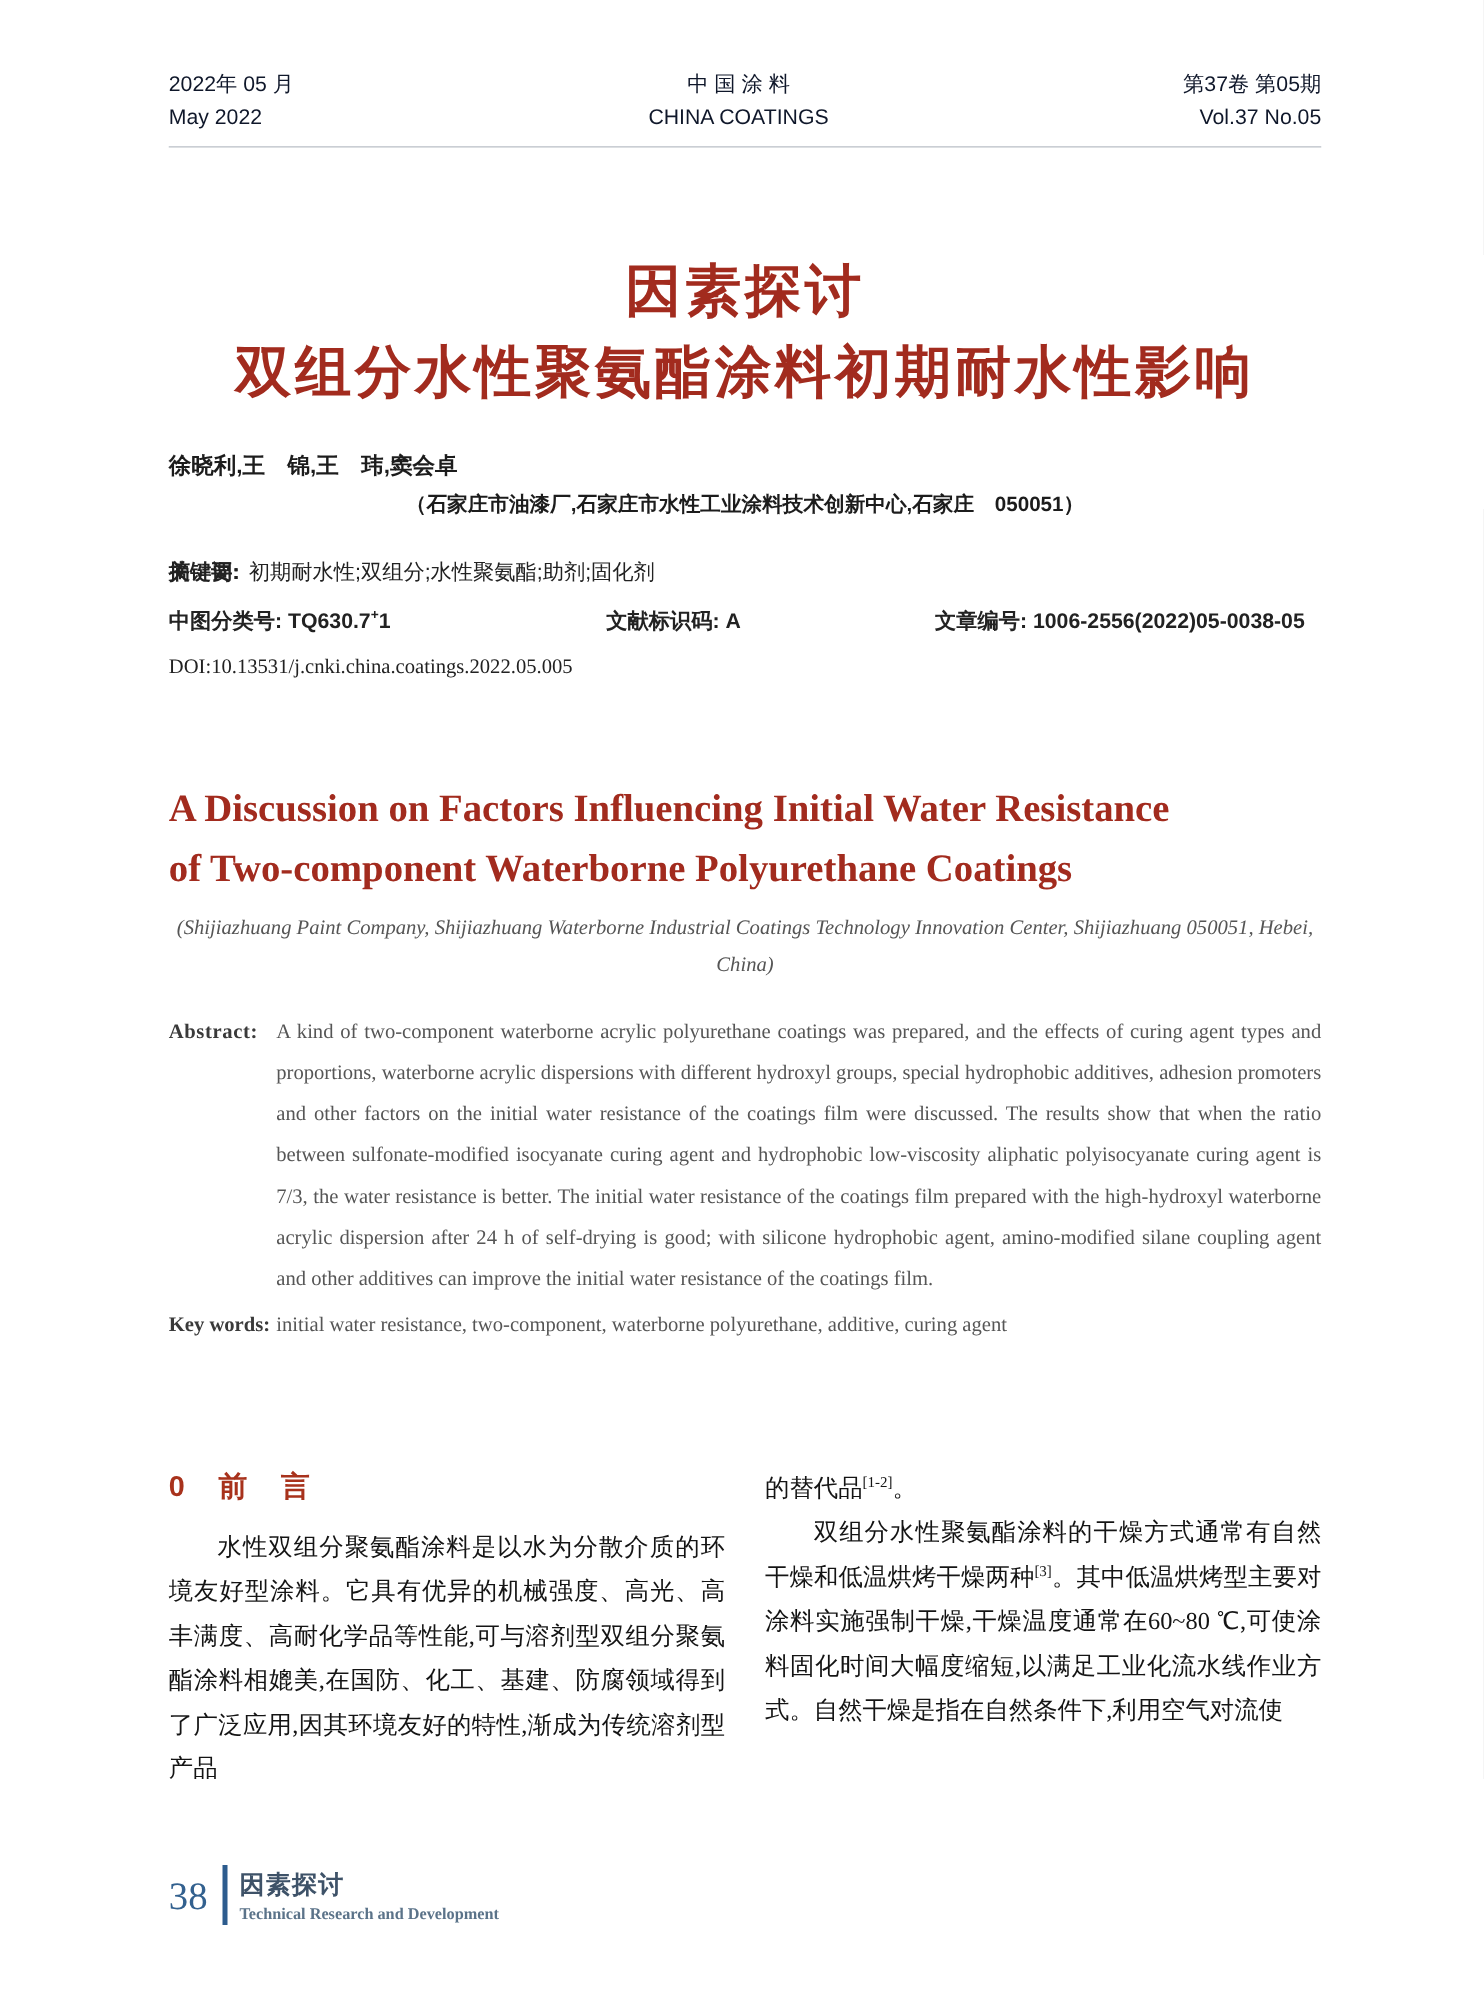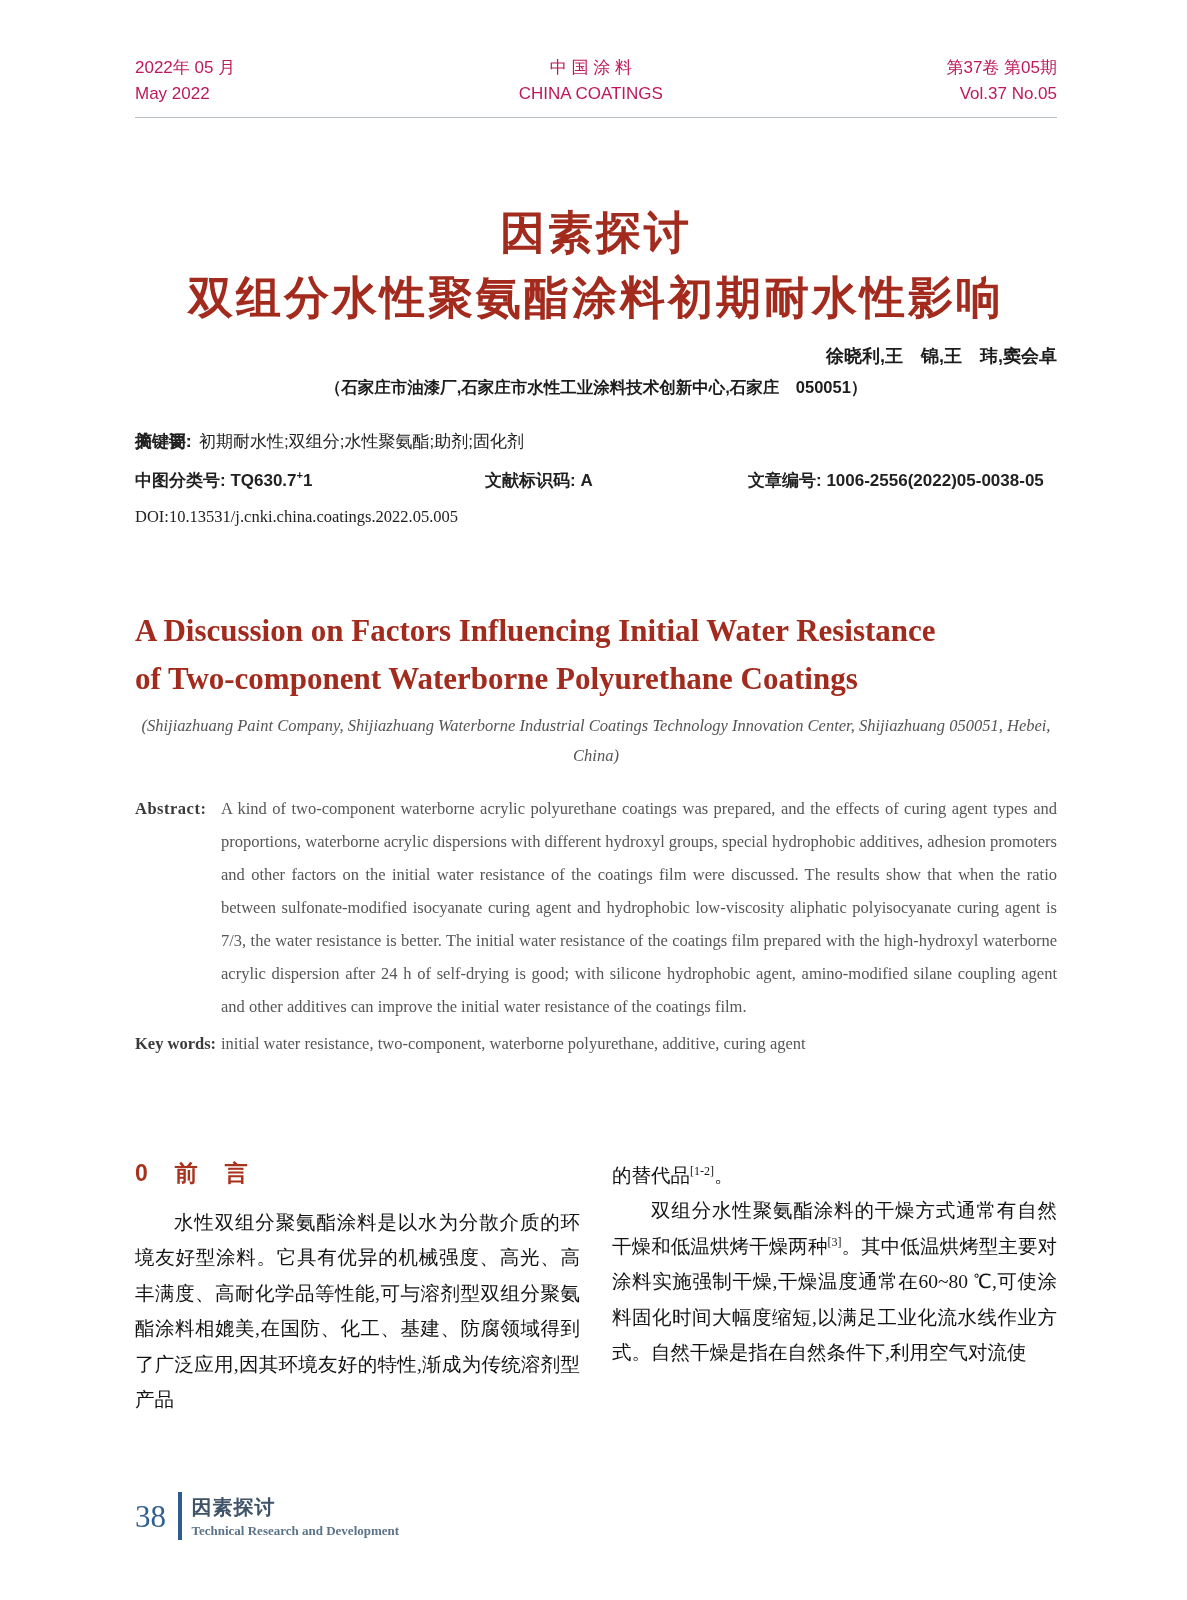--- a/index.html
+++ b/index.html
@@ -9,31 +9,31 @@
     position:relative; overflow:hidden;
     font-family:"Liberation Sans", sans-serif; color:#1f1f1f;
   }
   .content { padding-left:135px; padding-right:130px; }
 
   
   .jheader {
     display:flex; justify-content:space-between; align-items:flex-end;
     padding-top:55px; padding-bottom:9px;
     border-bottom:1.5px solid #b9bfc6;
-    color:#be185d; font-size:17px; line-height:1.55;
+    color:#0f172a; font-size:17px; line-height:1.55;
   }
   .jheader .c { text-align:center; }
   .jheader .r { text-align:right; }
 
   
   .title-zh {
     margin-top:82px; text-align:center; color:#a22b1e;
     font-size:45px; font-weight:bold; letter-spacing:3px; line-height:1.45;
   }
-  .authors-zh { margin-top:14px; text-align:right; font-size:18px; font-weight:bold; color:#1c1c1c; }
+  .authors-zh { margin-top:30px; text-align:left; font-size:18px; font-weight:bold; color:#1c1c1c; }
   .affil-zh   { margin-top:9px;  text-align:center; font-size:16.5px; font-weight:bold; color:#1c1c1c; }
 
   
   .hang { position:relative; text-align:justify; }
   .hang .lab { position:absolute; left:0; top:0; font-weight:bold; }
   .abstract-zh { margin-top:26px; padding-left:76px; font-size:17px; line-height:1.95; color:#222; }
   .keywords-zh { margin-top:1px; padding-left:64px; font-size:17px; line-height:1.95; color:#222; }
 
   .clc-row { margin-top:11px; display:flex; font-size:17px; font-weight:600; color:#222; }
   .clc-row .i1 { flex:0 0 350px; }

